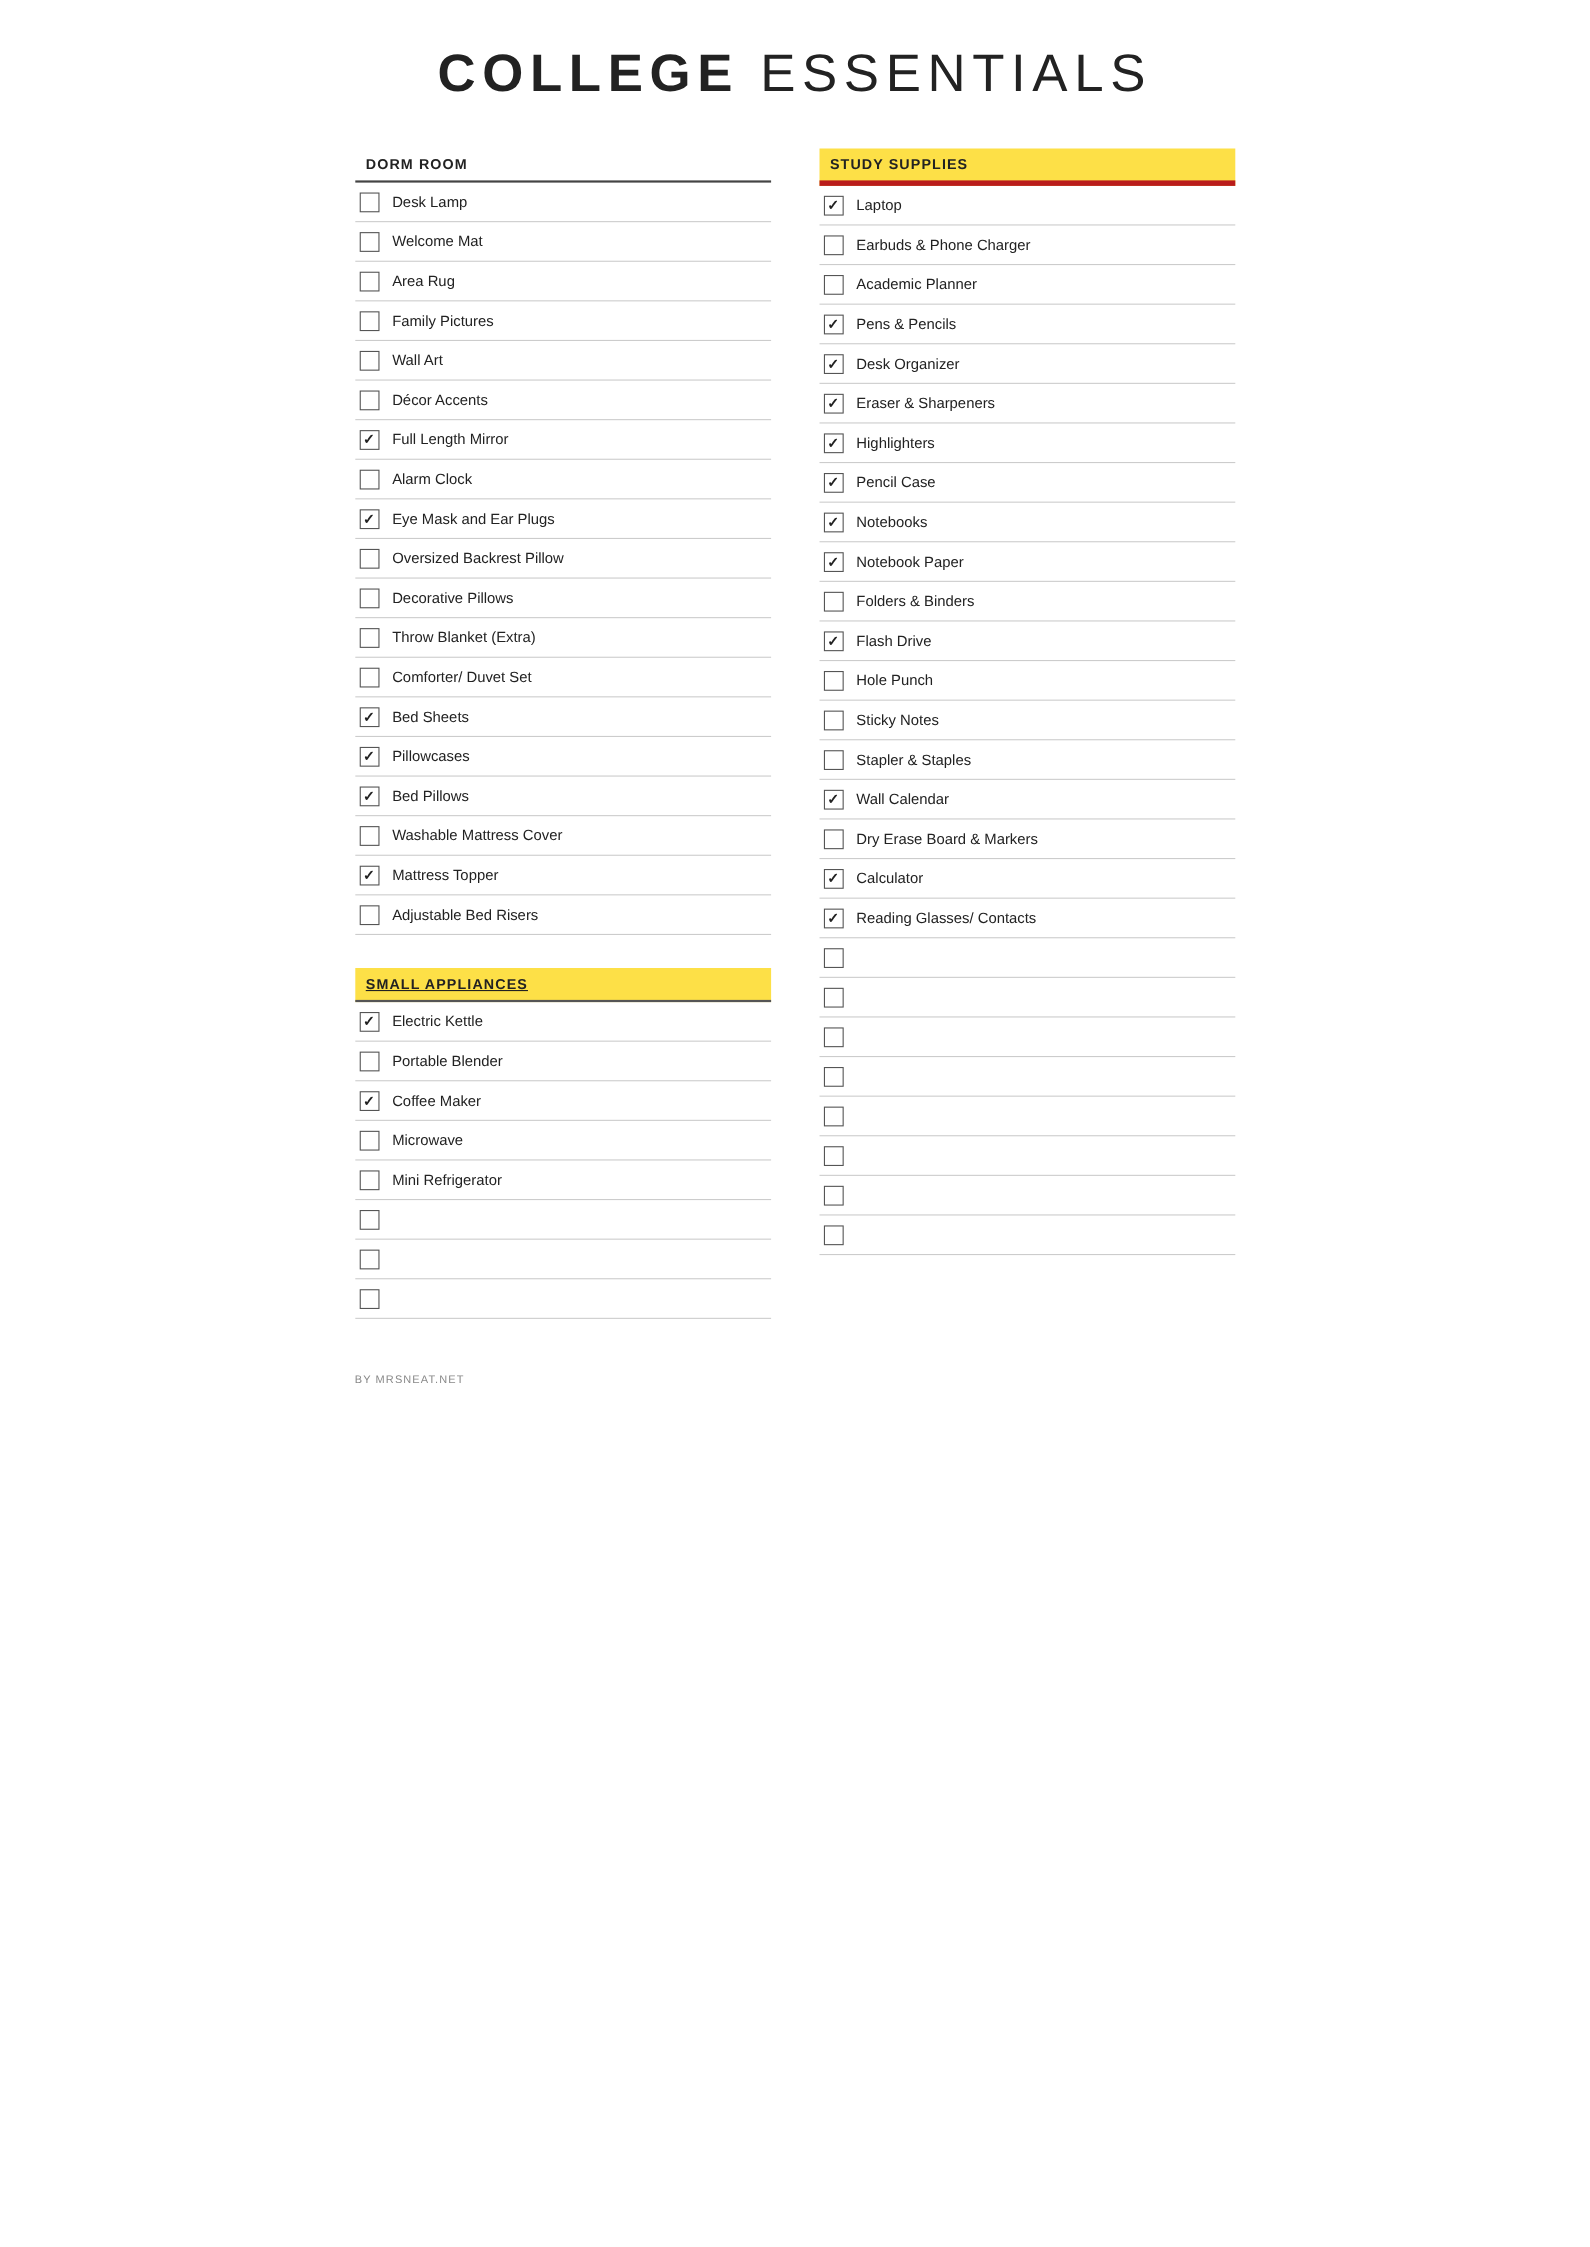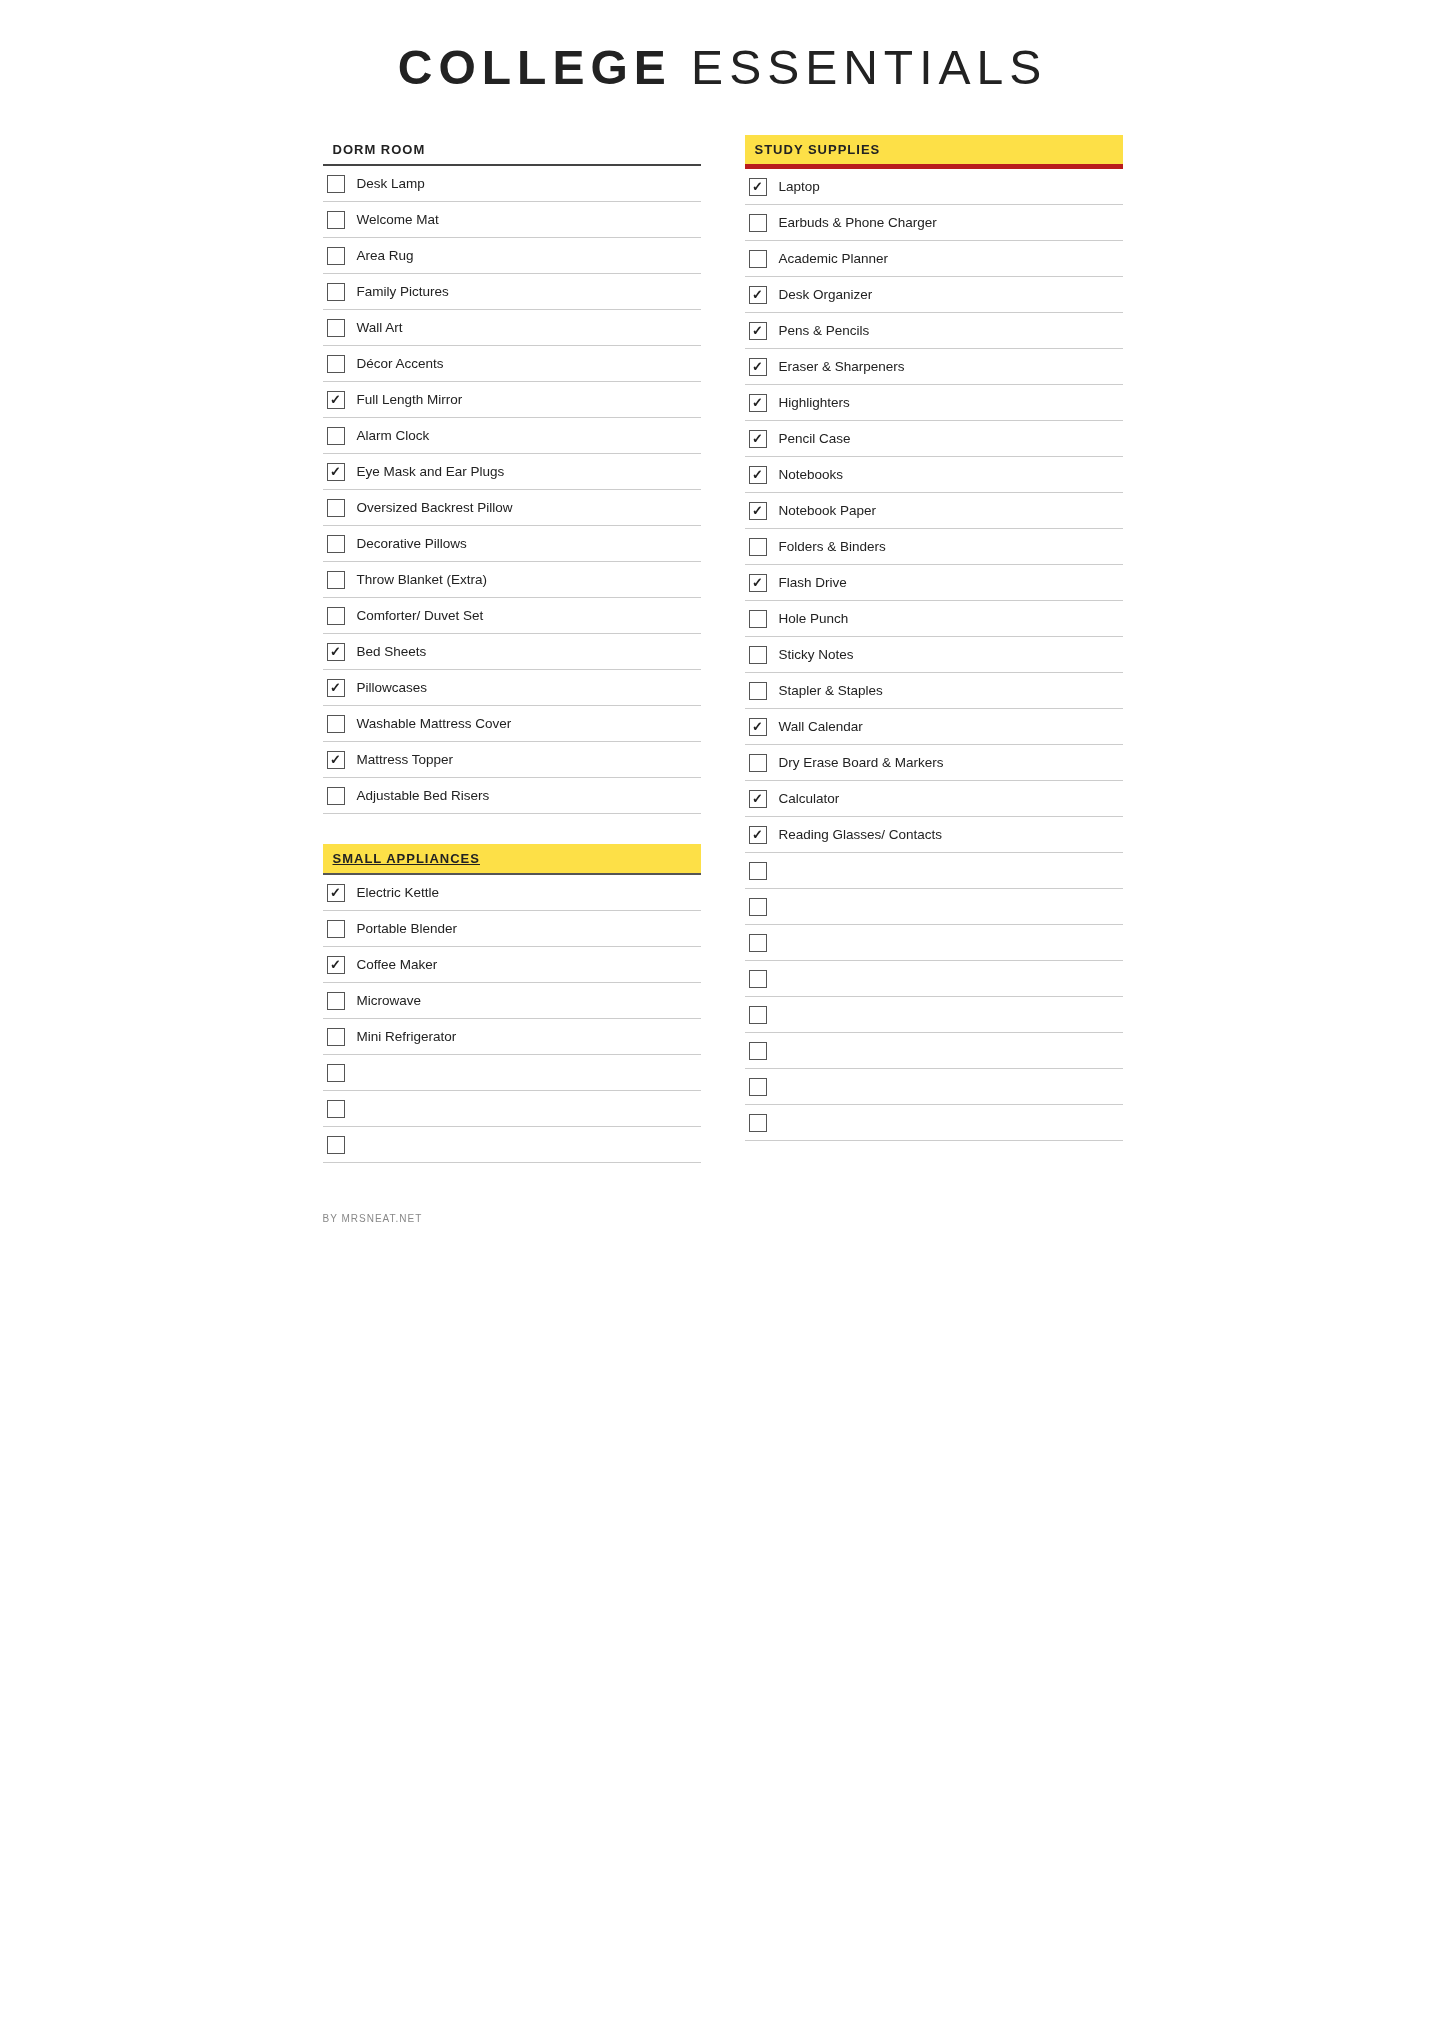--- a/index.html
+++ b/index.html
@@ -155,20 +155,24 @@
           </div>
           <div class="checklist-item">
             <div class="checkbox checked"></div>
             <span class="item-label">Bed Sheets</span>
           </div>
           <div class="checklist-item">
             <div class="checkbox checked"></div>
             <span class="item-label">Pillowcases</span>
           </div>
           <div class="checklist-item">
+            <div class="checkbox checked"></div>
+            <span class="item-label">Bed Pillows</span>
+          </div>
+          <div class="checklist-item">
             <div class="checkbox"></div>
             <span class="item-label">Washable Mattress Cover</span>
           </div>
           <div class="checklist-item">
             <div class="checkbox checked"></div>
             <span class="item-label">Mattress Topper</span>
           </div>
           <div class="checklist-item">
             <div class="checkbox"></div>
             <span class="item-label">Adjustable Bed Risers</span>
@@ -224,25 +228,25 @@
           <div class="checklist-item">
             <div class="checkbox"></div>
             <span class="item-label">Earbuds &amp; Phone Charger</span>
           </div>
           <div class="checklist-item">
             <div class="checkbox"></div>
             <span class="item-label">Academic Planner</span>
           </div>
           <div class="checklist-item">
             <div class="checkbox checked"></div>
+            <span class="item-label">Pens &amp; Pencils</span>
+          </div>
+          <div class="checklist-item">
+            <div class="checkbox checked"></div>
             <span class="item-label">Desk Organizer</span>
-          </div>
-          <div class="checklist-item">
-            <div class="checkbox checked"></div>
-            <span class="item-label">Pens &amp; Pencils</span>
           </div>
           <div class="checklist-item">
             <div class="checkbox checked"></div>
             <span class="item-label">Eraser &amp; Sharpeners</span>
           </div>
           <div class="checklist-item">
             <div class="checkbox checked"></div>
             <span class="item-label">Highlighters</span>
           </div>
           <div class="checklist-item">

